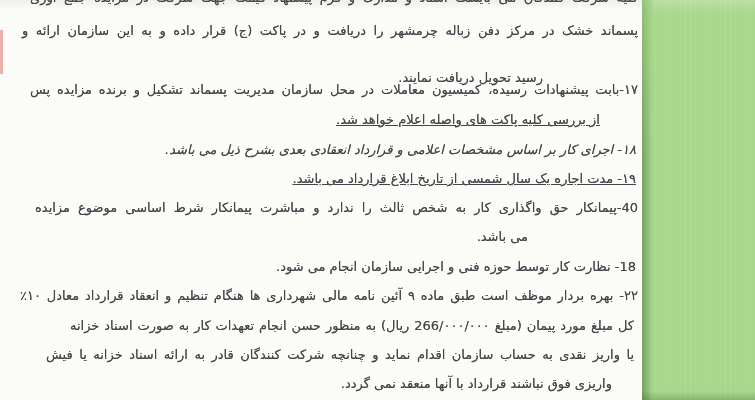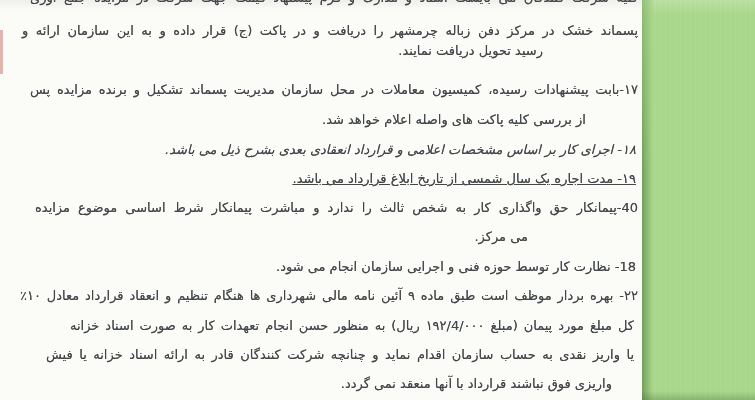--- a/index.html
+++ b/index.html
@@ -77,26 +77,26 @@
 <div class="scan">
   <div class="green-bed"></div>
   <div class="paper"></div>
   <div class="edge-shadow"></div>
   <div class="edge-shadow-soft"></div>
   <div class="pink-mark"></div>
 
   <div class="text-layer" dir="rtl">
     <div class="line full" style="top:-12px; right:0; left:10px;">کلیه شرکت کنندگان می بایست اسناد و مدارک و فرم پیشنهاد قیمت جهت شرکت در مزایده جمع آوری</div>
     <div class="line full" style="top:21px;  right:0; left:2px;">پسماند خشک در مرکز دفن زباله چرمشهر را دریافت و در پاکت (ج) قرار داده و به این سازمان ارائه و</div>
-    <div class="line short" style="top:41px;  right:95px;">رسید تحویل دریافت نمایند.</div>
+    <div class="line short" style="top:68px;  right:95px;">رسید تحویل دریافت نمایند.</div>
     <div class="line full" style="top:80px;  right:0; left:10px;">۱۷-بابت پیشنهادات رسیده، کمیسیون معاملات در محل سازمان مدیریت پسماند تشکیل و برنده مزایده پس</div>
-    <div class="line short" style="top:110px; right:52px;">از بررسی کلیه پاکت های واصله اعلام خواهد شد.</div>
+    <div class="line short" style="top:110px; right:38px;text-decoration:underline;">از بررسی کلیه پاکت های واصله اعلام خواهد شد.</div>
     <div class="line short" style="top:140px; right:2px;font-style:italic;">۱۸- اجرای کار بر اساس مشخصات اعلامی و قرارداد انعقادی بعدی بشرح ذیل می باشد.</div>
     <div class="line short" style="top:169px; right:2px;text-decoration:underline;">۱۹- مدت اجاره یک سال شمسی از تاریخ ابلاغ قرارداد می باشد.</div>
     <div class="line full" style="top:198px; right:0; left:15px;">40-پیمانکار حق واگذاری کار به شخص ثالث را ندارد و مباشرت پیمانکار شرط اساسی موضوع مزایده</div>
-    <div class="line short" style="top:227px; right:110px;">می مرکز.</div>
+    <div class="line short" style="top:227px; right:110px;">می باشد.</div>
     <div class="line short" style="top:257px; right:2px;">18- نظارت کار توسط حوزه فنی و اجرایی سازمان انجام می شود.</div>
     <div class="line full" style="top:286px; right:0; left:0;">۲۲- بهره بردار موظف است طبق ماده ۹ آئین نامه مالی شهرداری ها هنگام تنظیم و انعقاد قرارداد معادل ۱۰٪</div>
-    <div class="line full" style="top:316px; right:4px; left:50px;">کل مبلغ مورد پیمان (مبلغ ۱۹۲/4/۰۰۰ ریال) به منظور حسن انجام تعهدات کار به صورت اسناد خزانه</div>
+    <div class="line full" style="top:316px; right:4px; left:50px;">کل مبلغ مورد پیمان (مبلغ 266/۰۰۰/۰۰۰ ریال) به منظور حسن انجام تعهدات کار به صورت اسناد خزانه</div>
     <div class="line full" style="top:345px; right:4px; left:26px;">یا واریز نقدی به حساب سازمان اقدام نماید و چنانچه شرکت کنندگان قادر به ارائه اسناد خزانه یا فیش</div>
     <div class="line short" style="top:374px; right:26px;">واریزی فوق نباشند قرارداد با آنها منعقد نمی گردد.</div>
   </div>
 </div>
 
 </body></html>

